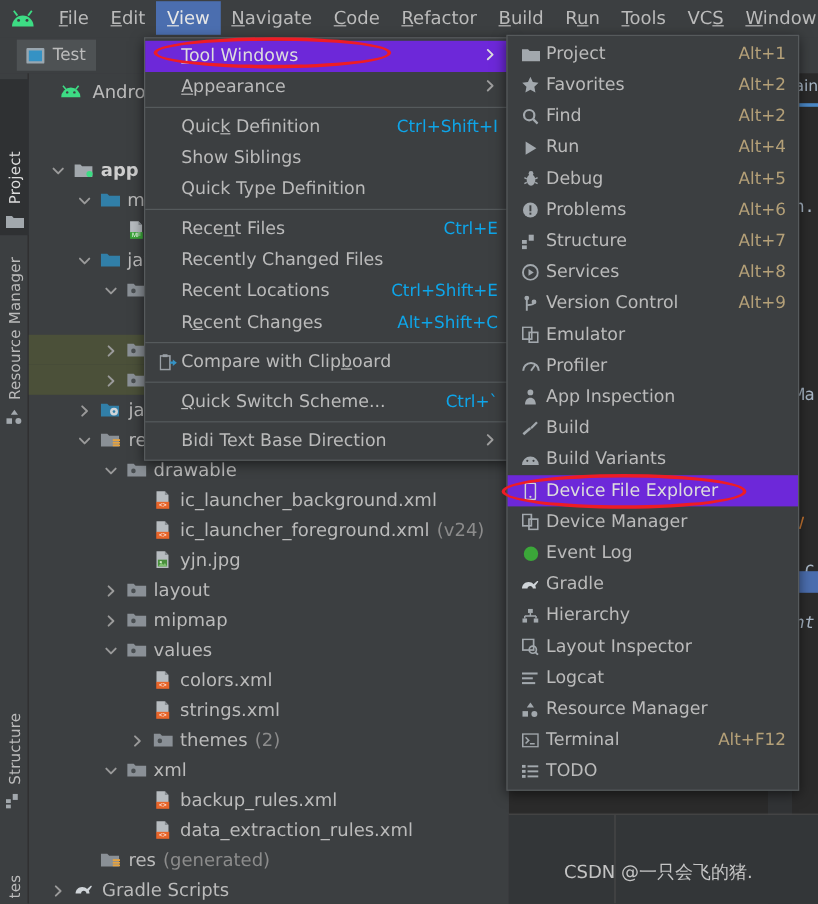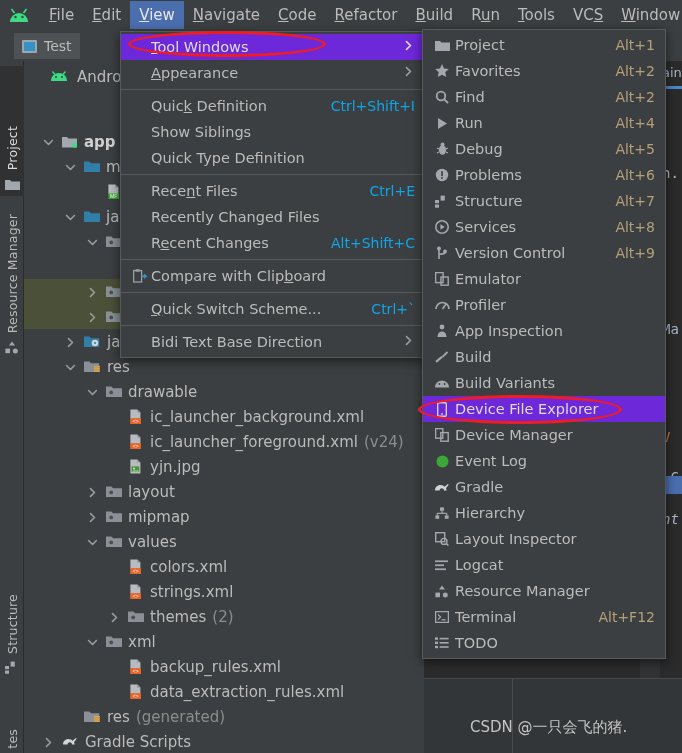--- a/index.html
+++ b/index.html
@@ -623,20 +623,25 @@
         <span class="micon"></span>
         <span class="mlabel">Rece<u>n</u>t Files</span>
         <span class="mshort">Ctrl+E</span>
       </div>
       <div class="mrow">
         <span class="micon"></span>
         <span class="mlabel">Recently Changed Files</span>
       </div>
       <div class="mrow">
         <span class="micon"></span>
+        <span class="mlabel">Recent Locations</span>
+        <span class="mshort">Ctrl+Shift+E</span>
+      </div>
+      <div class="mrow">
+        <span class="micon"></span>
         <span class="mlabel">R<u>e</u>cent Changes</span>
         <span class="mshort">Alt+Shift+C</span>
       </div>
       <div class="msep"></div>
       <div class="mrow">
         <span class="micon">
           <span style="display:inline-flex;align-items:center;justify-content:center;width:17px;height:15px">
             <svg width="15" height="14" viewBox="0 0 15 14">
               <rect x="0.6" y="1.6" width="8" height="11.4" fill="none" stroke="#9aa0a6" stroke-width="1.3"></rect>
               <rect x="2.6" y="0.2" width="4" height="2.4" fill="#9aa0a6"></rect>

